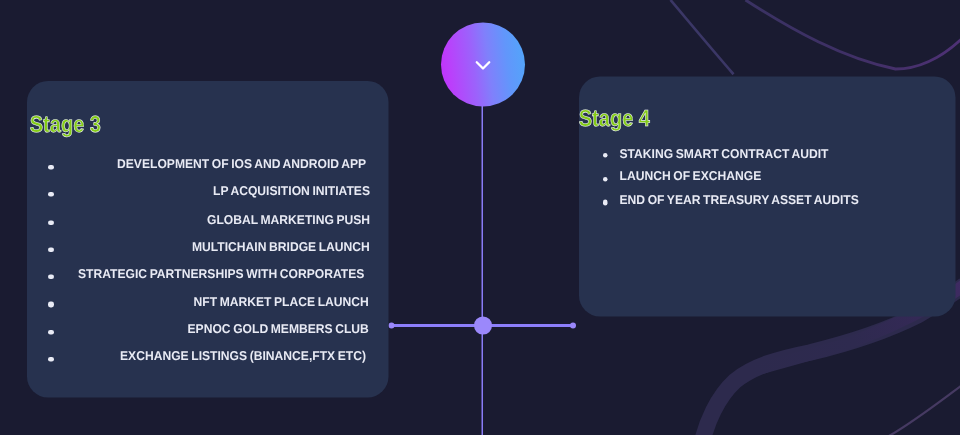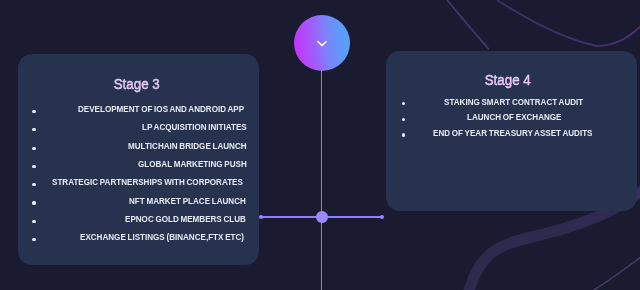--- a/index.html
+++ b/index.html
@@ -24,30 +24,30 @@
   
   #expand-button{position:absolute;left:294px;top:15px;width:56px;height:56px;border-radius:50%;
      background:linear-gradient(83deg,#c22ffb 0%,#bb3ffb 14%,#9b63fb 40%,#8080fb 56%,#6296fb 76%,#4fa8fa 100%);}
   #expand-button svg{position:absolute;left:21px;top:21.8px;}
 
   
   .card{position:absolute;background:#27324f;border-radius:14px;}
   #card-stage-3{left:17.5px;top:53.8px;width:241.5px;height:211.4px;}
   #card-stage-4{left:385.6px;top:50.6px;width:241.2px;height:160.4px;padding-left:10px;}
 
-  .card-title{position:absolute;left:0;width:100%;text-align:center;color:#f0abfc;font-weight:normal;
+  .card-title{position:absolute;left:0;width:100%;color:#84cc16;font-weight:bold;
               -webkit-text-stroke:0.38px #eef0f8;
               letter-spacing:0px;font-size:15.5px;line-height:18px;}
   .card-title span{display:inline-block;transform:scaleX(0.862);}
   #card-stage-3 .card-title{top:20.8px;margin-left:-1.4px;}
   #card-stage-4 .card-title{top:20px;margin-left:-3.2px;}
 
   ul.card-list{list-style:none;margin:0;padding:0;position:absolute;left:10px;width:225px;}
   #card-stage-3 ul.card-list{top:46.3px;text-align:right;}
-  #card-stage-4 ul.card-list{left:11.1px;width:224px;top:44.2px;text-align:center;}
+  #card-stage-4 ul.card-list{left:11.1px;width:224px;top:44.2px;}
 
   ul.card-list li{position:relative;color:#e8eaf4;
                   font-size:8.5px;font-weight:bold;letter-spacing:0px;word-spacing:-0.55px;}
   ul.card-list li .label{display:inline-block;transform:scaleX(0.95);transform-origin:left center;}
   #card-stage-3 ul.card-list li{padding-left:16.5px;height:18.3px;line-height:18.3px;}
   #card-stage-4 ul.card-list li{padding-left:16.6px;line-height:15.6px;}
 
   ul.card-list li .bullet{position:absolute;left:4.9px;width:3.2px;height:3.2px;border-radius:50%;
                           background:#e9ebf5;}
   #card-stage-3 ul.card-list li .bullet{top:9.9px;}
@@ -90,22 +90,22 @@
     <svg width="14" height="12" viewBox="0 0 14 12">
       <path d="M2.85 4.5 L7 8.65 L11.15 4.5" stroke="#ffffff" stroke-width="1.55" fill="none" stroke-linecap="round" stroke-linejoin="round"></path>
     </svg>
   </div>
 
   <div class="card" id="card-stage-3">
     <div class="card-title"><span>Stage 3</span></div>
     <ul class="card-list">
         <li><span class="bullet"></span><span class="label">DEVELOPMENT OF IOS AND ANDROID APP</span></li>
         <li><span class="bullet"></span><span class="label">LP ACQUISITION INITIATES</span></li>
+        <li><span class="bullet"></span><span class="label">GLOBAL MARKETING PUSH</span></li>
         <li><span class="bullet"></span><span class="label">MULTICHAIN BRIDGE LAUNCH</span></li>
-        <li><span class="bullet"></span><span class="label">GLOBAL MARKETING PUSH</span></li>
         <li><span class="bullet"></span><span class="label">STRATEGIC PARTNERSHIPS WITH CORPORATES</span></li>
         <li><span class="bullet"></span><span class="label">NFT MARKET PLACE LAUNCH</span></li>
         <li><span class="bullet"></span><span class="label">EPNOC GOLD MEMBERS CLUB</span></li>
         <li><span class="bullet"></span><span class="label">EXCHANGE LISTINGS (BINANCE,FTX ETC)</span></li>
       </ul>
   </div>
 
   <div class="card" id="card-stage-4">
     <div class="card-title"><span>Stage 4</span></div>
     <ul class="card-list">

